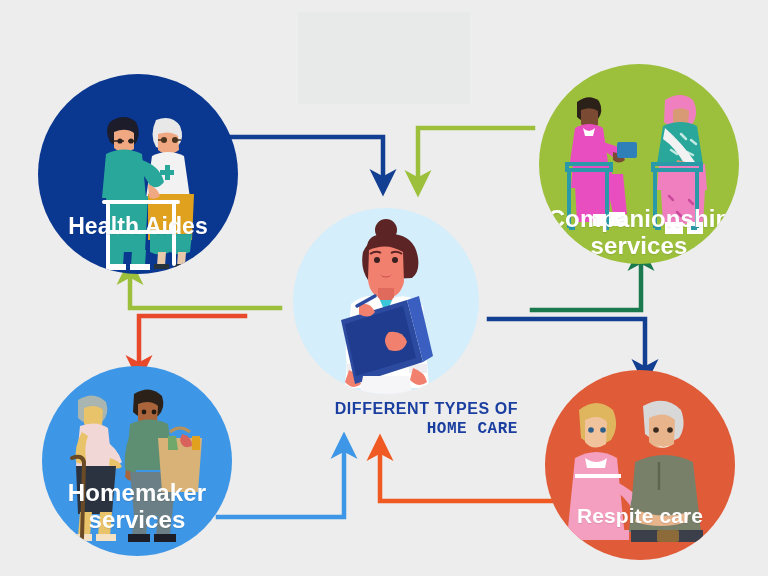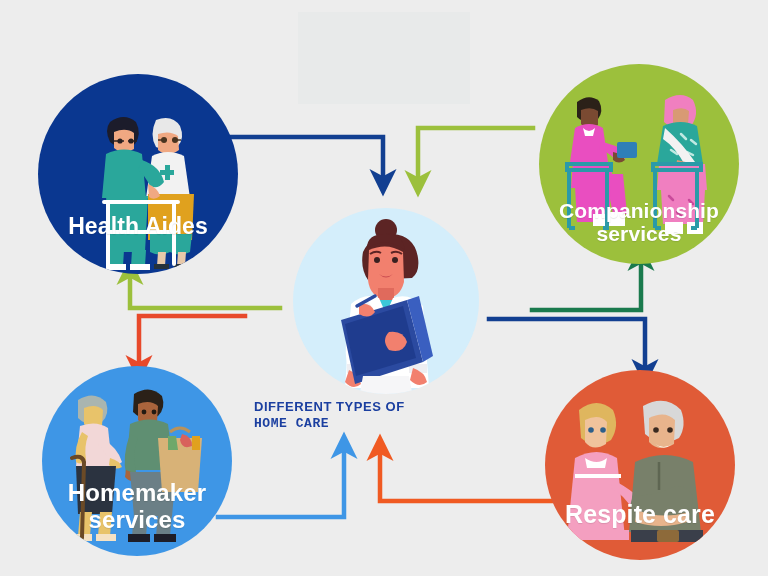--- a/index.html
+++ b/index.html
@@ -28,38 +28,38 @@
     line-height:1.12;letter-spacing:.1px;
     text-shadow:0 1px 1px rgba(0,0,0,.10);
   }
 
   
   #node-health{left:38px;top:74px;width:200px;height:200px;background:#0a3790;}
   #node-health .label{bottom:34px;font-size:23px;}
 
   
   #node-companionship{left:539px;top:64px;width:200px;height:200px;background:#9cc03c;}
-  #node-companionship .label{bottom:18px;font-size:21px;}
+  #node-companionship .label{bottom:4px;font-size:24px;}
 
   
   #node-homemaker{left:42px;top:366px;width:190px;height:190px;background:#3e96e6;}
   #node-homemaker .label{bottom:22px;font-size:24px;}
 
   
   #node-respite{left:545px;top:370px;width:190px;height:190px;background:#e05b37;}
-  #node-respite .label{bottom:32px;font-size:25px;}
+  #node-respite .label{bottom:32px;font-size:21px;}
 
   
   #node-center{
     position:absolute;left:293px;top:208px;width:186px;height:186px;
     border-radius:50%;background:#d4eefb;overflow:hidden;
   }
   #center-title{
     position:absolute;left:254px;top:399px;width:264px;
-    text-align:left;color:#1b3fa0;font-weight:bold;font-size:13px;
+    text-align:right;color:#1b3fa0;font-weight:bold;font-size:16px;
     line-height:1.28;letter-spacing:.55px;z-index:4;
   }
   #center-title .l2{display:block;font-family:Liberation Mono, monospace;}
 </style>
 </head>
 <body>
 
 <div id="stage">
 
   <div class="placeholder-box"></div>

